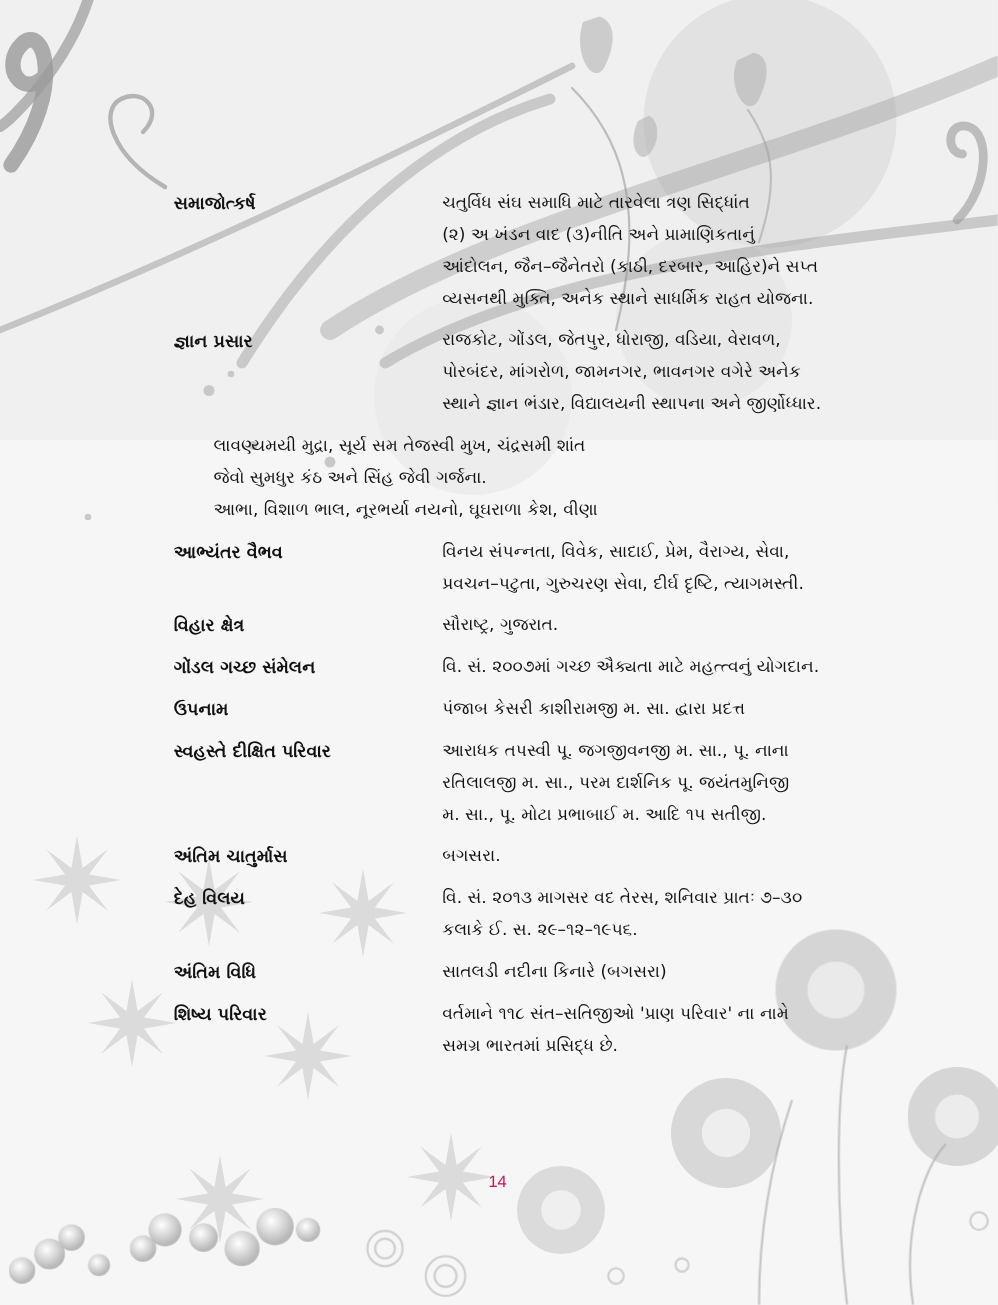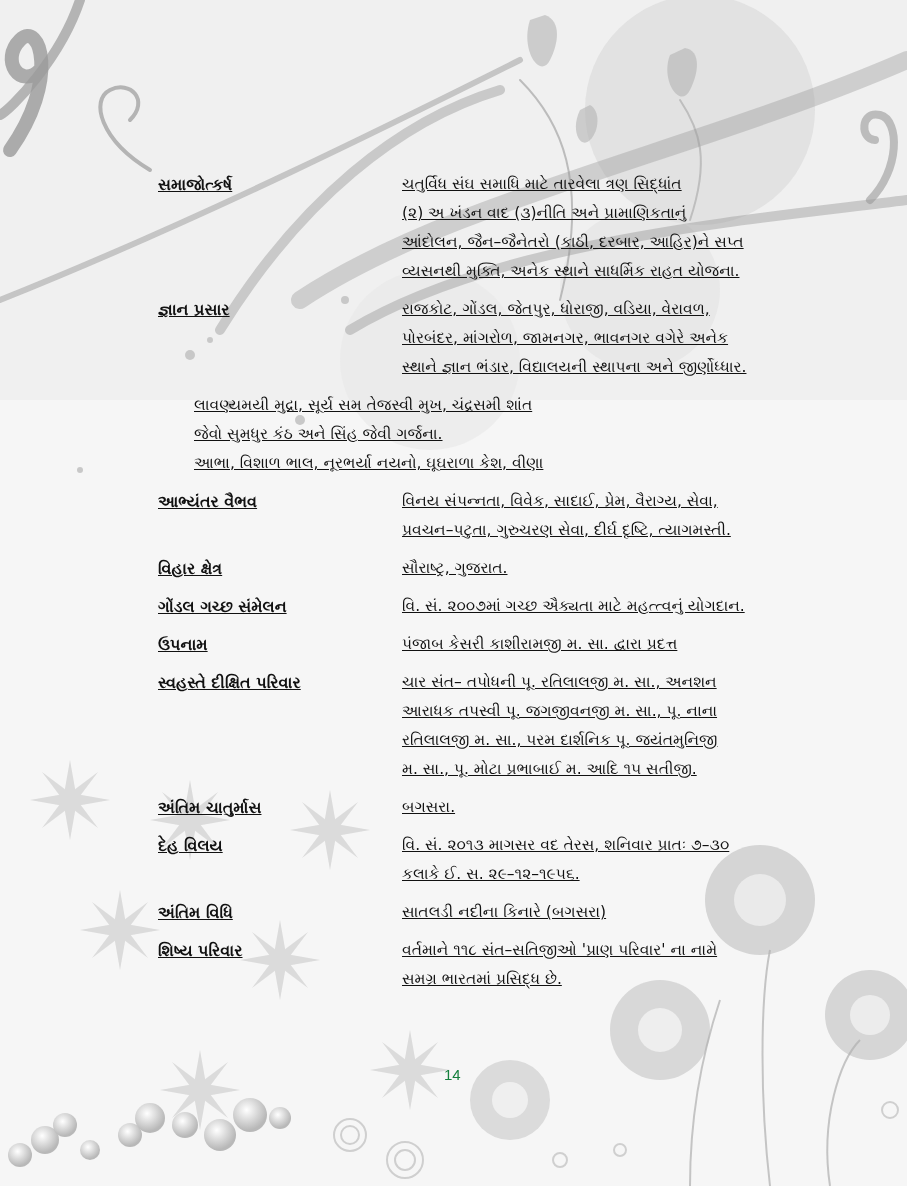--- a/index.html
+++ b/index.html
@@ -6,32 +6,32 @@
   body {
     width:907px; height:1186px; position:relative; overflow:hidden;
     background:#f4f4f4;
     font-family:"DejaVu Sans", sans-serif;
     color:#111;
   }
   .bg { position:absolute; inset:0; z-index:0; }
   .page-content {
     position:absolute; left:158px; top:170px; width:620px; z-index:1;
   }
-  .row { display:flex; margin-bottom:9px;text-decoration:underline; }
+  .row { display:flex; margin-bottom:9px; }
   .term {
     width:208px; flex:none; font-weight:bold; font-size:16px; line-height:29px;
   }
   .desc {
     flex:1; font-size:15.5px; line-height:29px; text-align:justify;
   }
   .desc .line { display:block; white-space:nowrap;margin-left:36px; }
   .desc .bold { font-weight:bold; }
   .page-number {
     position:absolute; left:444px; top:1066px; font-size:15px;
-    font-family:"Liberation Sans", sans-serif; z-index:1; color:#15803d;
+    font-family:"Liberation Sans", sans-serif; z-index:1; color:#be185d;
   }
 </style>
 </head>
 <body>
 
 <svg class="bg" width="907" height="1186" viewBox="0 0 907 1186">
   <defs>
     <radialGradient id="bub" cx="40%" cy="35%" r="60%">
       <stop offset="0%" stop-color="#ffffff"></stop>
       <stop offset="100%" stop-color="#b8b8b8"></stop>
@@ -213,21 +213,20 @@
   <div class="row">
     <div class="term">ઉપનામ</div>
     <div class="desc">
       <span class="line">પંજાબ કેસરી કાશીરામજી મ. સા. દ્વારા પ્રદત્ત</span>
     </div>
   </div>
 
   <div class="row">
     <div class="term">સ્વહસ્તે દીક્ષિત પરિવાર</div>
     <div class="desc">
-      <span class="line">ચાર સંત– તપોધની પૂ. રતિલાલજી મ. સા., અનશન</span>
       <span class="line">આરાધક તપસ્વી પૂ. જગજીવનજી મ. સા., પૂ. નાના</span>
       <span class="line">રતિલાલજી મ. સા., પરમ દાર્શનિક પૂ. જયંતમુનિજી</span>
       <span class="line">મ. સા., પૂ. મોટા પ્રભાબાઈ મ. આદિ ૧૫ સતીજી.</span>
     </div>
   </div>
 
   <div class="row">
     <div class="term">અંતિમ ચાતુર્માસ</div>
     <div class="desc">
       <span class="line">બગસરા.</span>

